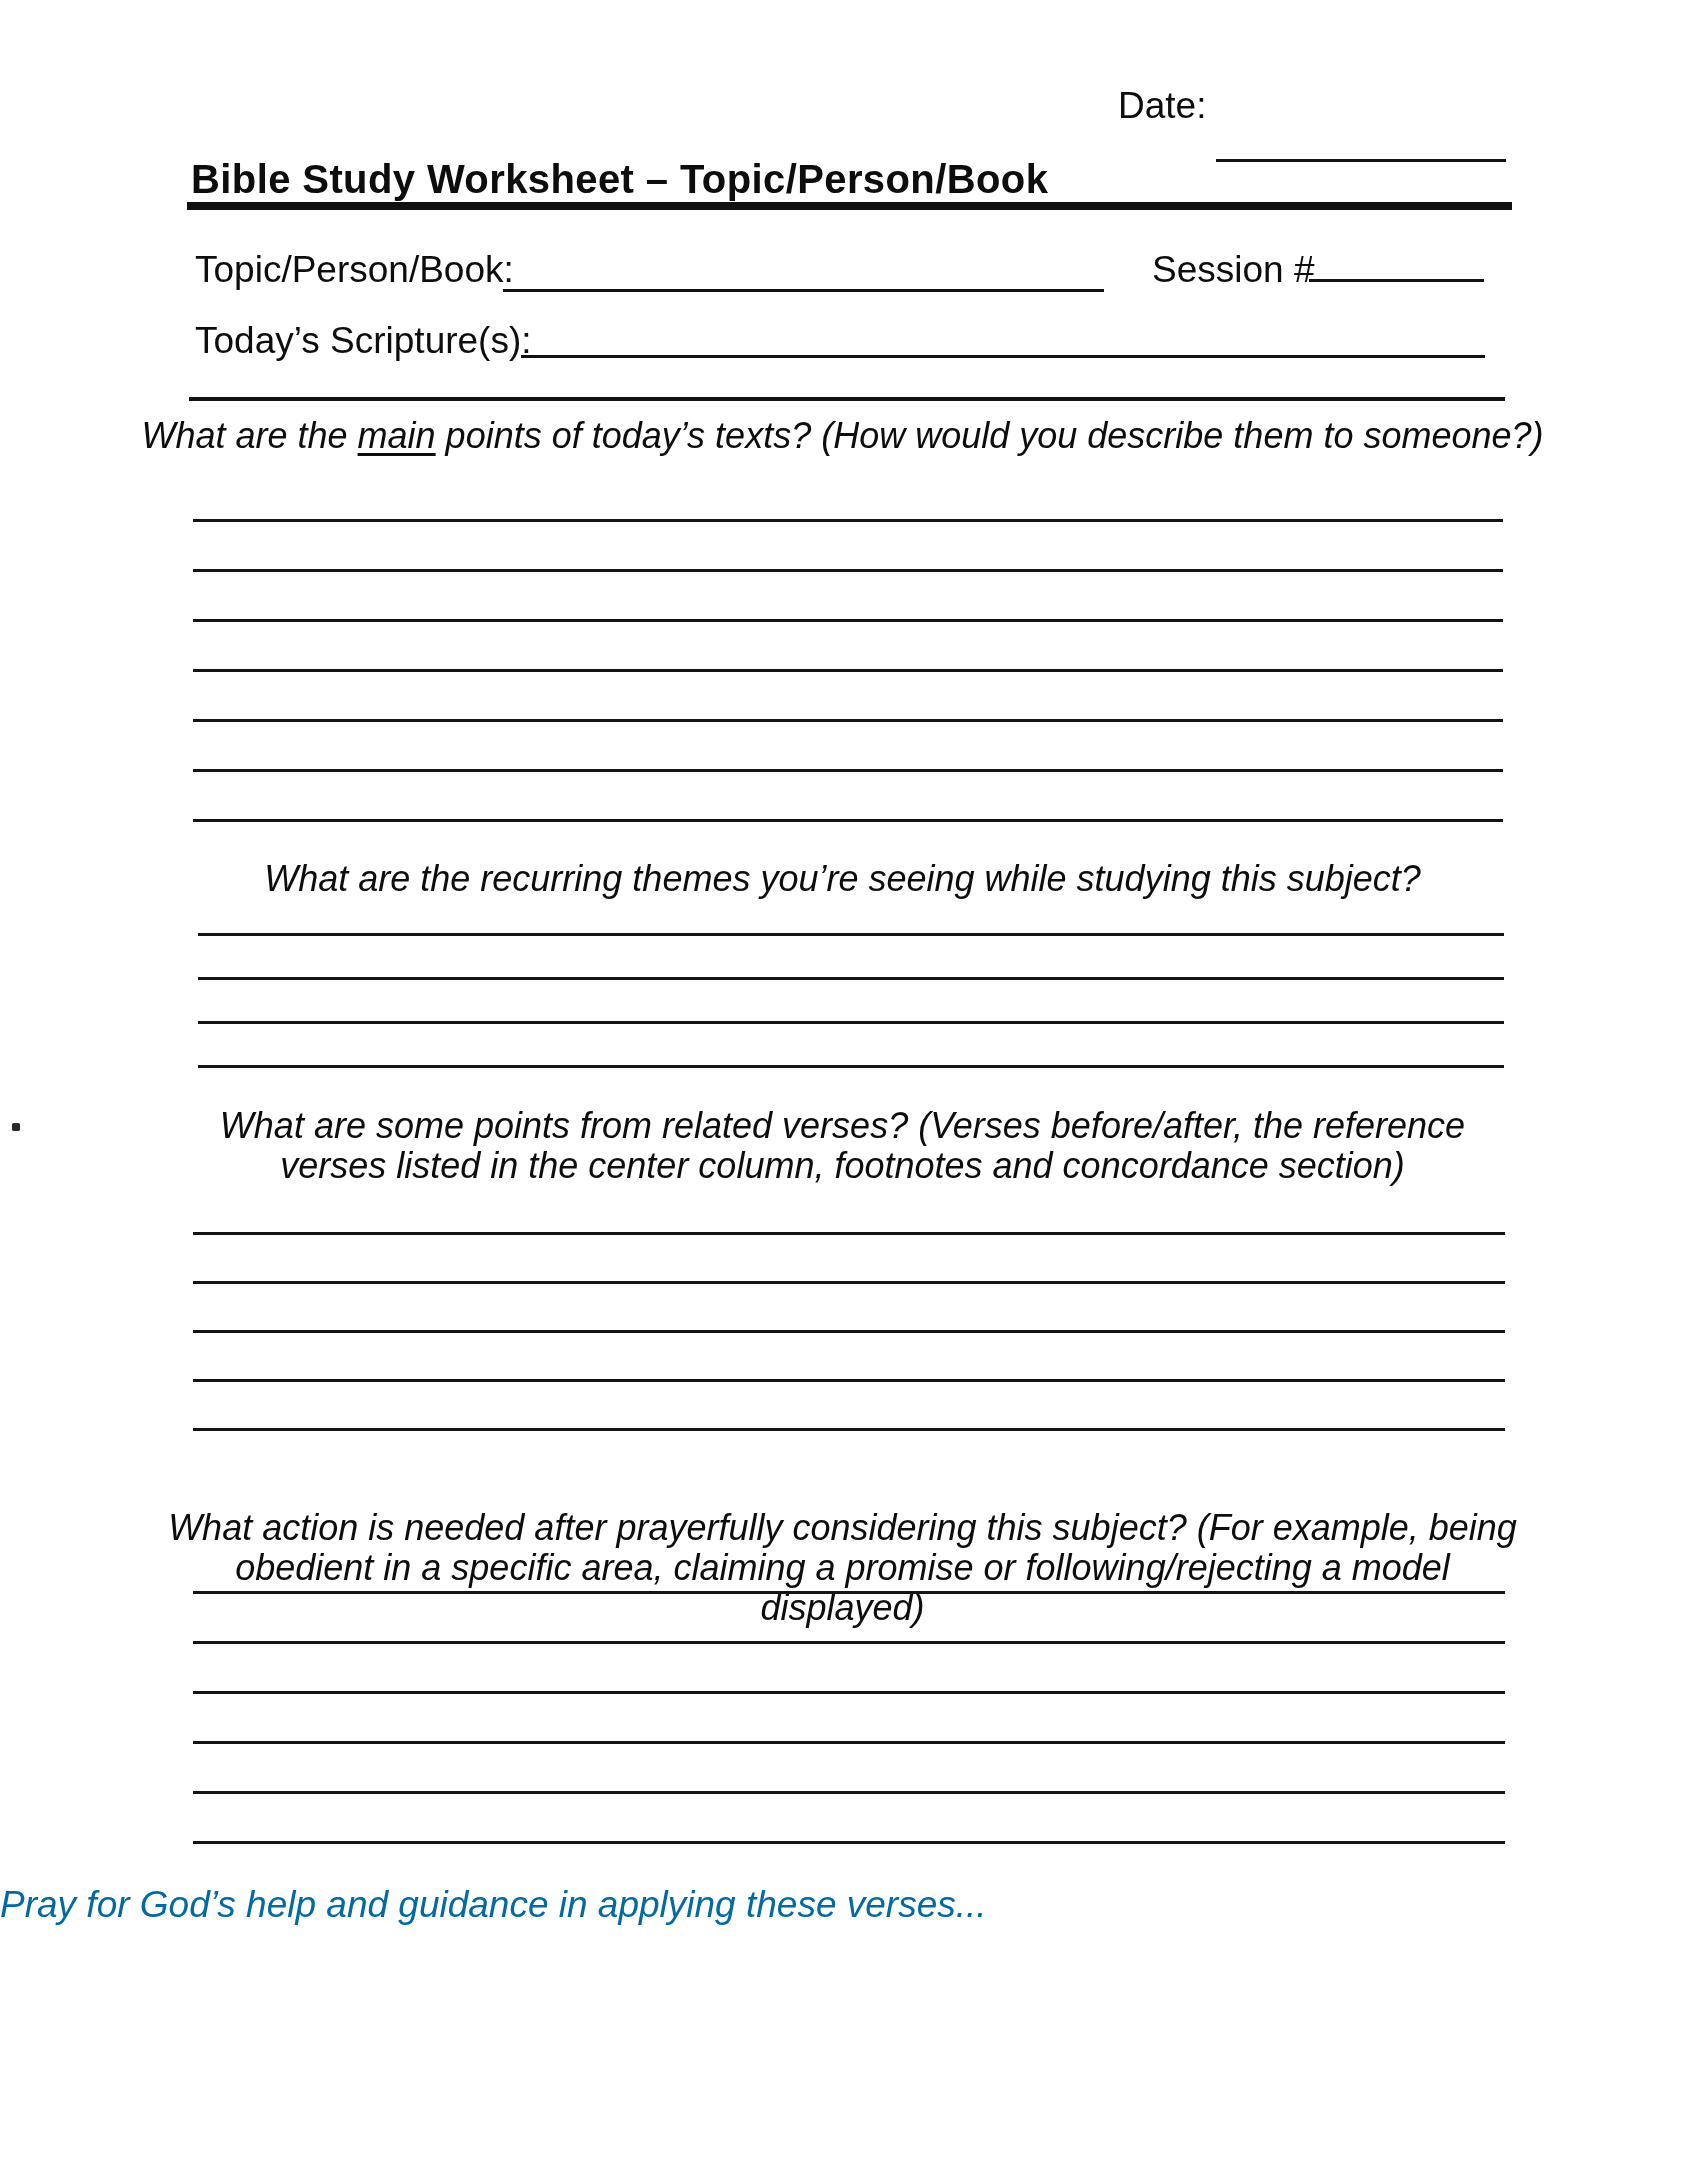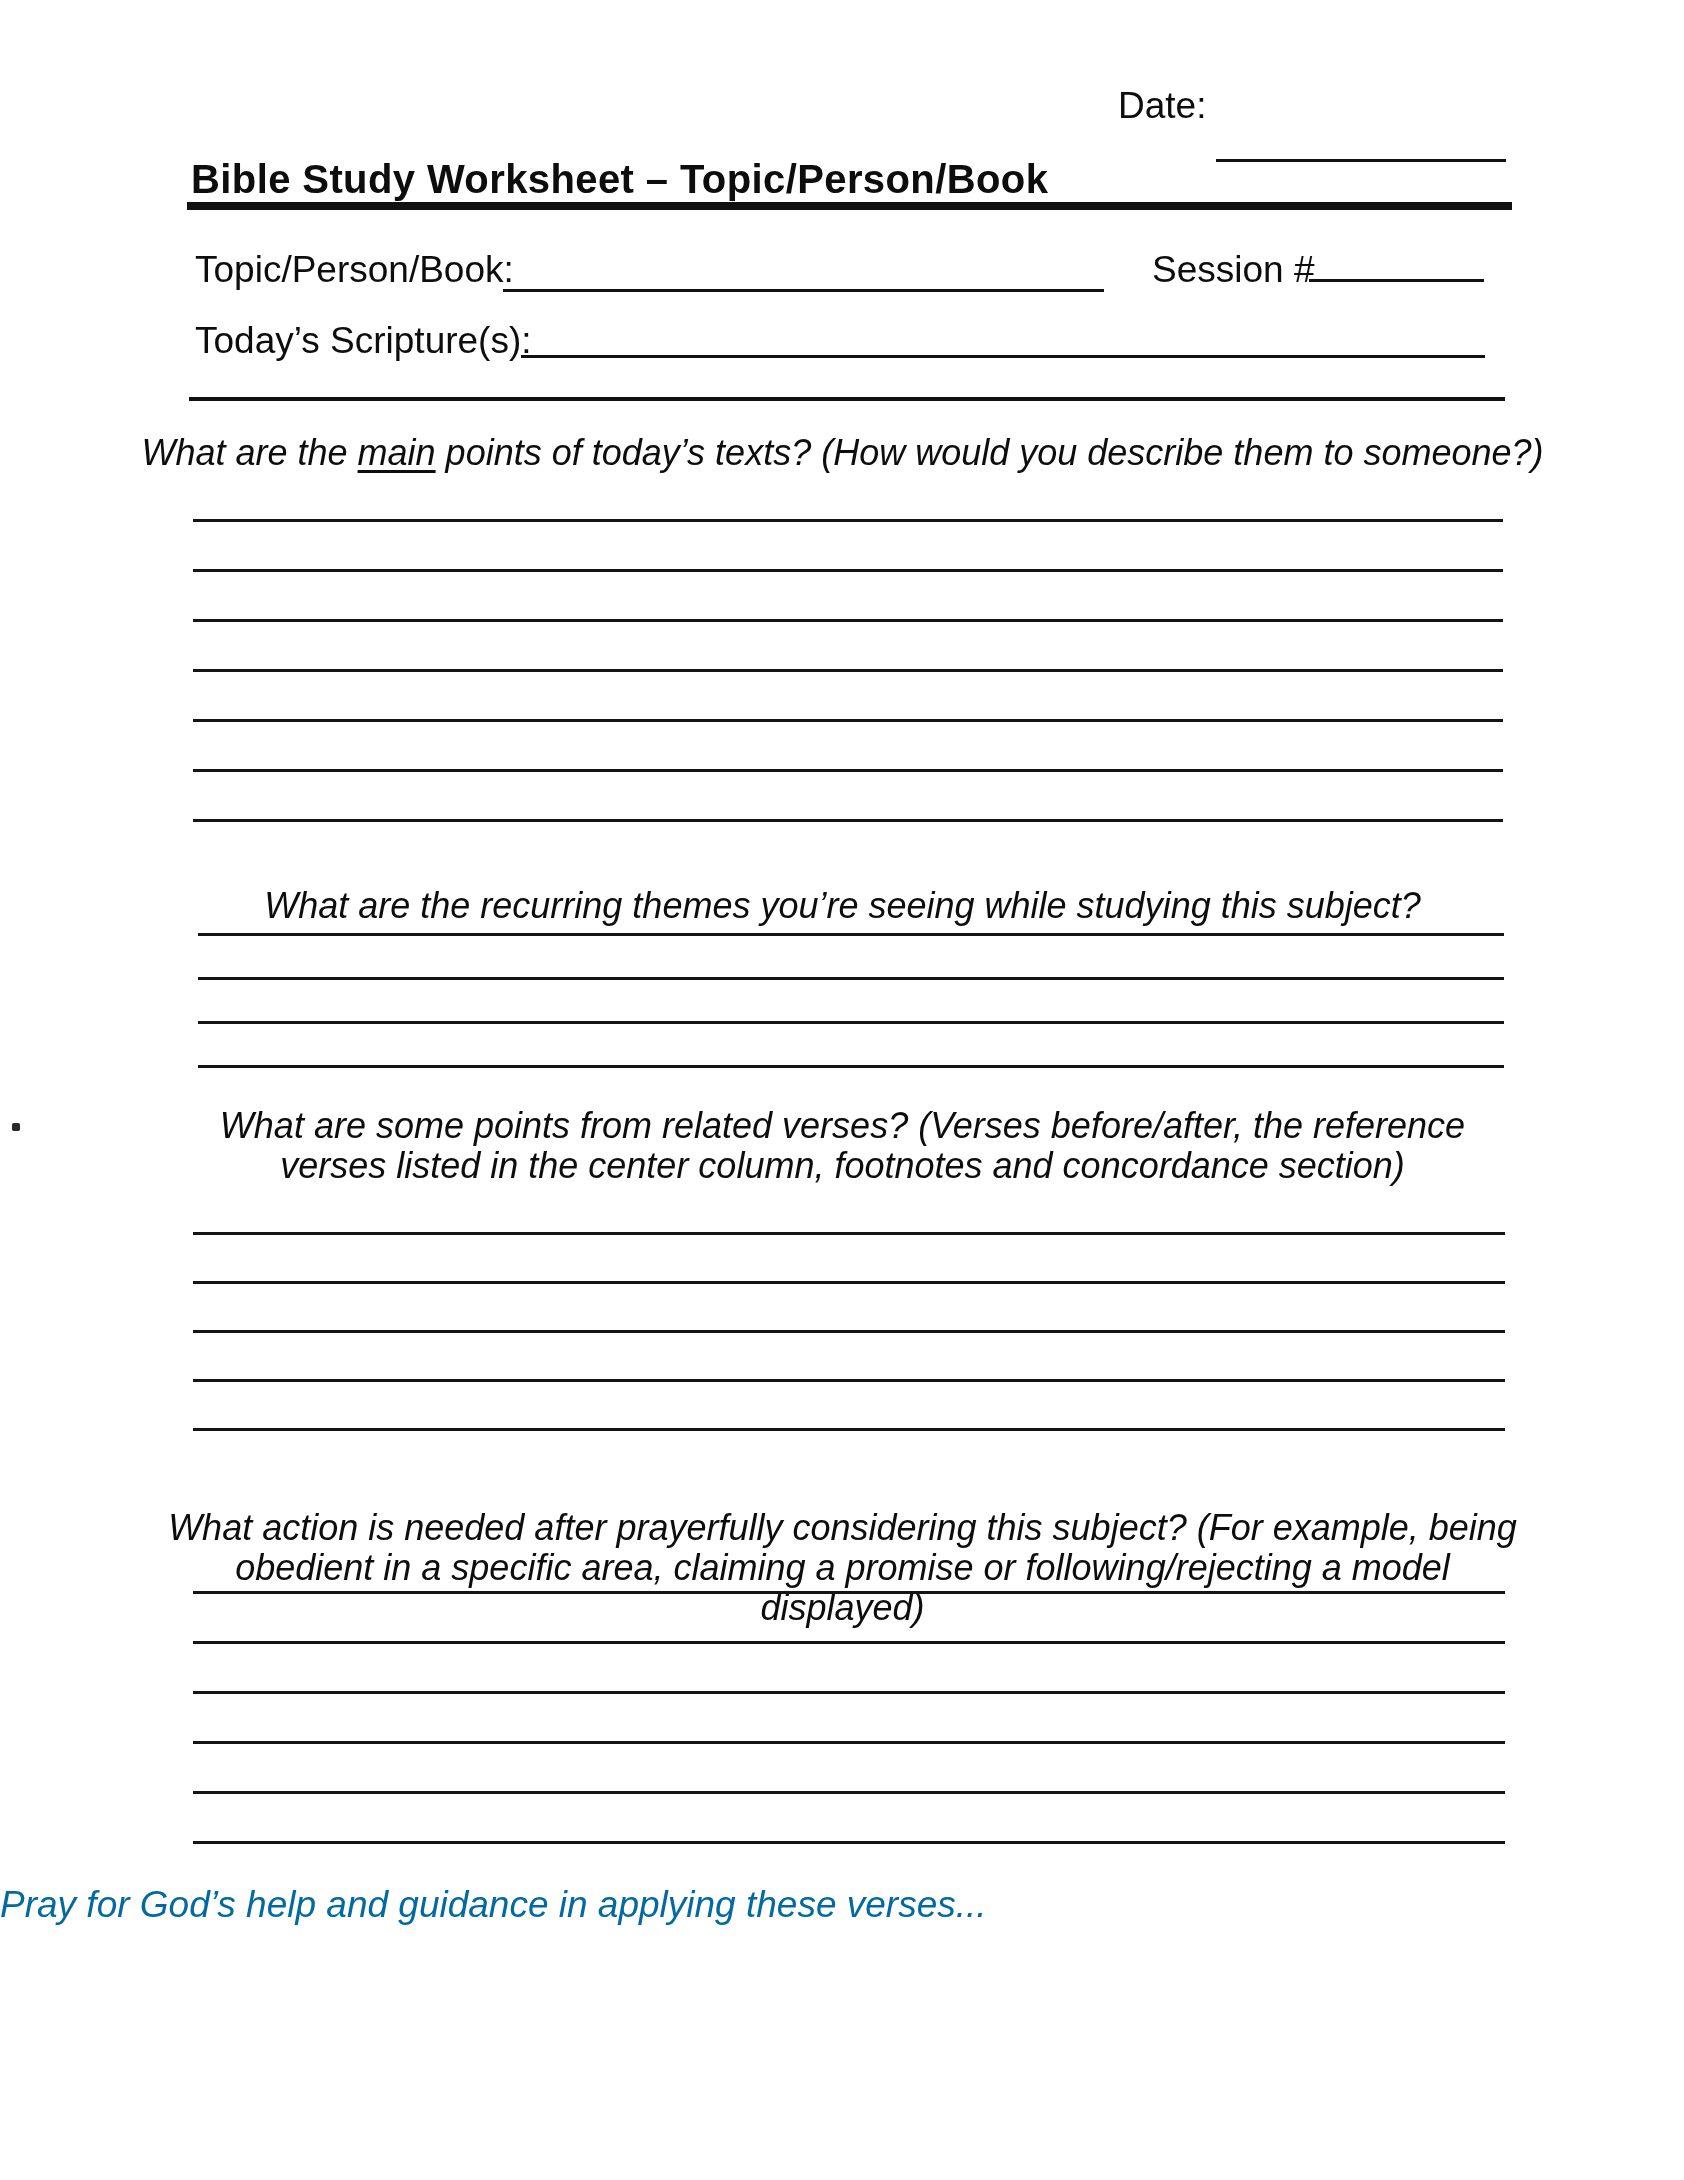--- a/index.html
+++ b/index.html
@@ -95,36 +95,36 @@
   <span class="abs label" style="left:195px; top:249px;">Topic/Person/Book:</span>
   <div class="abs blank" style="left:503px; top:245px; width:601px; height:44px;"></div>
   <span class="abs label" style="left:1152px; top:249px;">Session #</span>
   <div class="abs blank" style="left:1309px; top:235px; width:175px; height:44px;"></div>
 
   <span class="abs label" style="left:195px; top:320px;">Today’s Scripture(s):</span>
   <div class="abs blank" style="left:521px; top:310px; width:964px; height:45px;"></div>
 
   <div class="abs rule" style="left:189px; top:397px; width:1316px; height:4.3px;"></div>
 
-  <div class="abs question" style="top:433px;">
+  <div class="abs question" style="top:416px;">
     <div class="inner">
       <span>What are the </span><span class="u">main</span><span> points of today’s texts? (How would you describe them to someone?)</span>
     </div>
   </div>
   <div class="abs lines-group pitch59" style="left:193px; top:472px; width:1310px;">
       <div class="writing-line"></div>
       <div class="writing-line"></div>
       <div class="writing-line"></div>
       <div class="writing-line"></div>
       <div class="writing-line"></div>
       <div class="writing-line"></div>
       <div class="writing-line"></div>
     </div>
 
-  <div class="abs question" style="top:886px;">
+  <div class="abs question" style="top:859px;">
     <div class="inner">What are the recurring themes you’re seeing while studying this subject?</div>
   </div>
   <div class="abs lines-group pitch52" style="left:198px; top:892px; width:1306px;">
       <div class="writing-line"></div>
       <div class="writing-line"></div>
       <div class="writing-line"></div>
       <div class="writing-line"></div>
     </div>
 
   <div class="abs question" style="top:1106px;">

